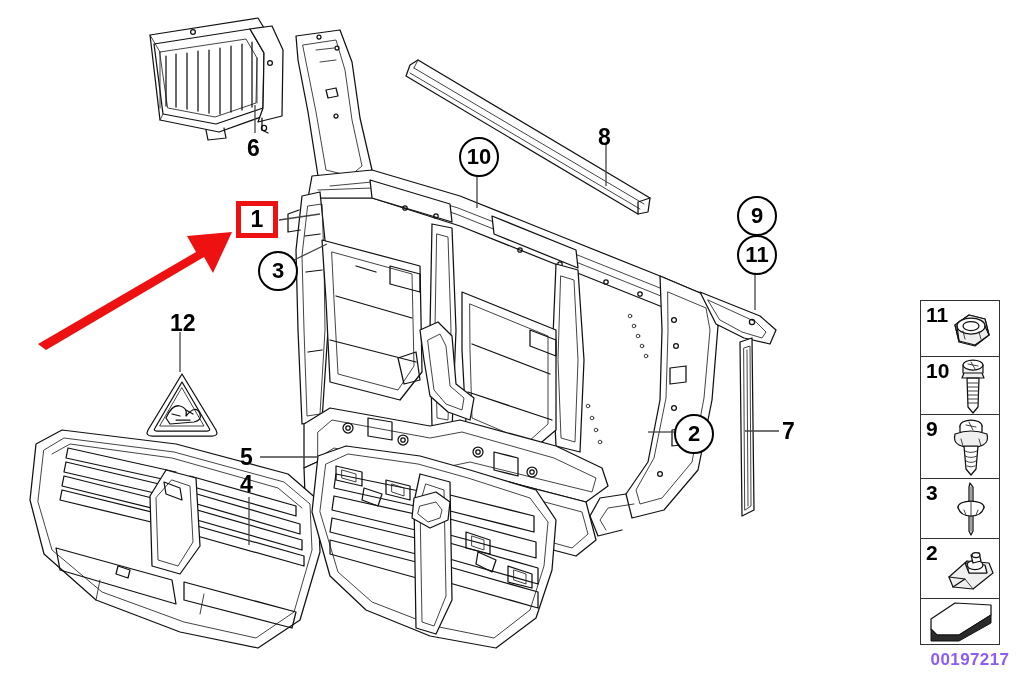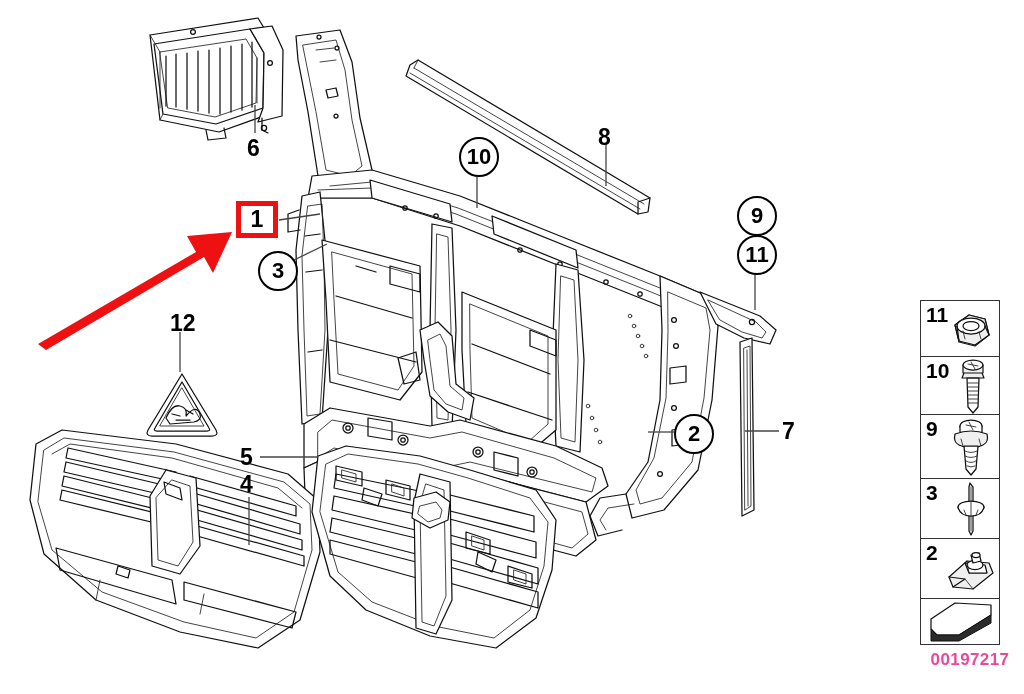--- a/index.html
+++ b/index.html
@@ -100,21 +100,21 @@
   #legend-caption {
     position: absolute;
     left: 920px;
     top: 650px;
     width: 100px;
     text-align: center;
     font-family: "Liberation Sans", sans-serif;
     font-size: 17px;
     font-weight: bold;
     letter-spacing: 0.4px;
-    color: #ec4899;
+    color: #8b5cf6;
   }
   svg { display: block; }
   .ln { fill: none; stroke: #111111; stroke-width: 1.25; stroke-linejoin: round; stroke-linecap: round; }
   .ln-t { fill: none; stroke: #222222; stroke-width: 0.85; stroke-linejoin: round; stroke-linecap: round; }
   .ln-h { fill: #ffffff; stroke: #111111; stroke-width: 1.25; stroke-linejoin: round; stroke-linecap: round; }
   .ln-f { fill: #efefef; stroke: #111111; stroke-width: 1.2; stroke-linejoin: round; stroke-linecap: round; }
   .ln-d { fill: #2b2b2b; stroke: #111111; stroke-width: 1; stroke-linejoin: round; }
   .leader { fill: none; stroke: #444444; stroke-width: 1.3; }
   .arrow-red { fill: #ee1111; stroke: none; }
 </style>

